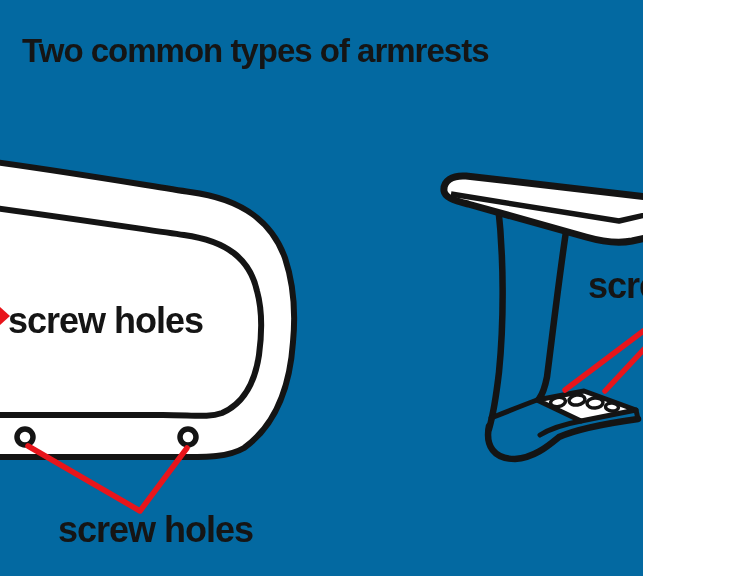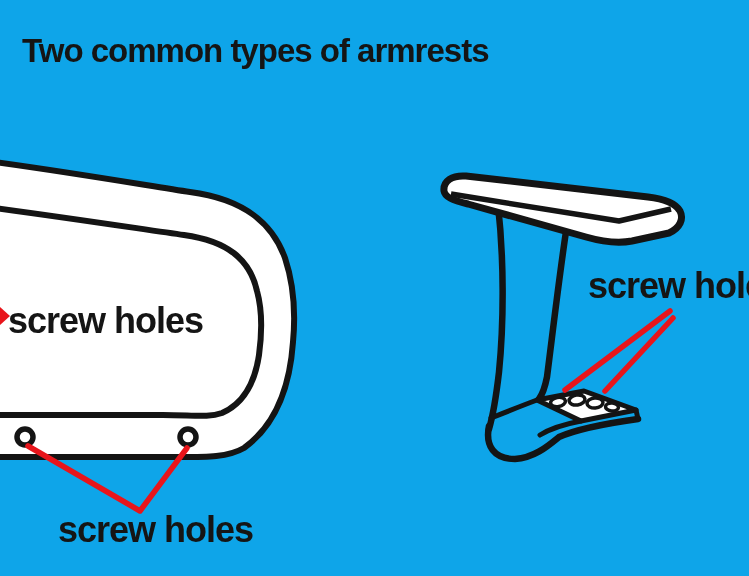--- a/index.html
+++ b/index.html
@@ -2,23 +2,23 @@
 <html><head>
 <meta charset="utf-8">
 <style>
   html, body {
     margin: 0;
     padding: 0;
     background: #ffffff;
   }
   #canvas {
     position: relative;
-    width: 749px;
+    width: 643px;
     height: 576px;
-    background: #0ea5e9;
+    background: #0369a1;
     overflow: hidden;
     font-family: "Liberation Sans", "DejaVu Sans", sans-serif;
   }
   #drawing {
     position: absolute;
     left: 0;
     top: 0;
     width: 749px;
     height: 576px;
   }

